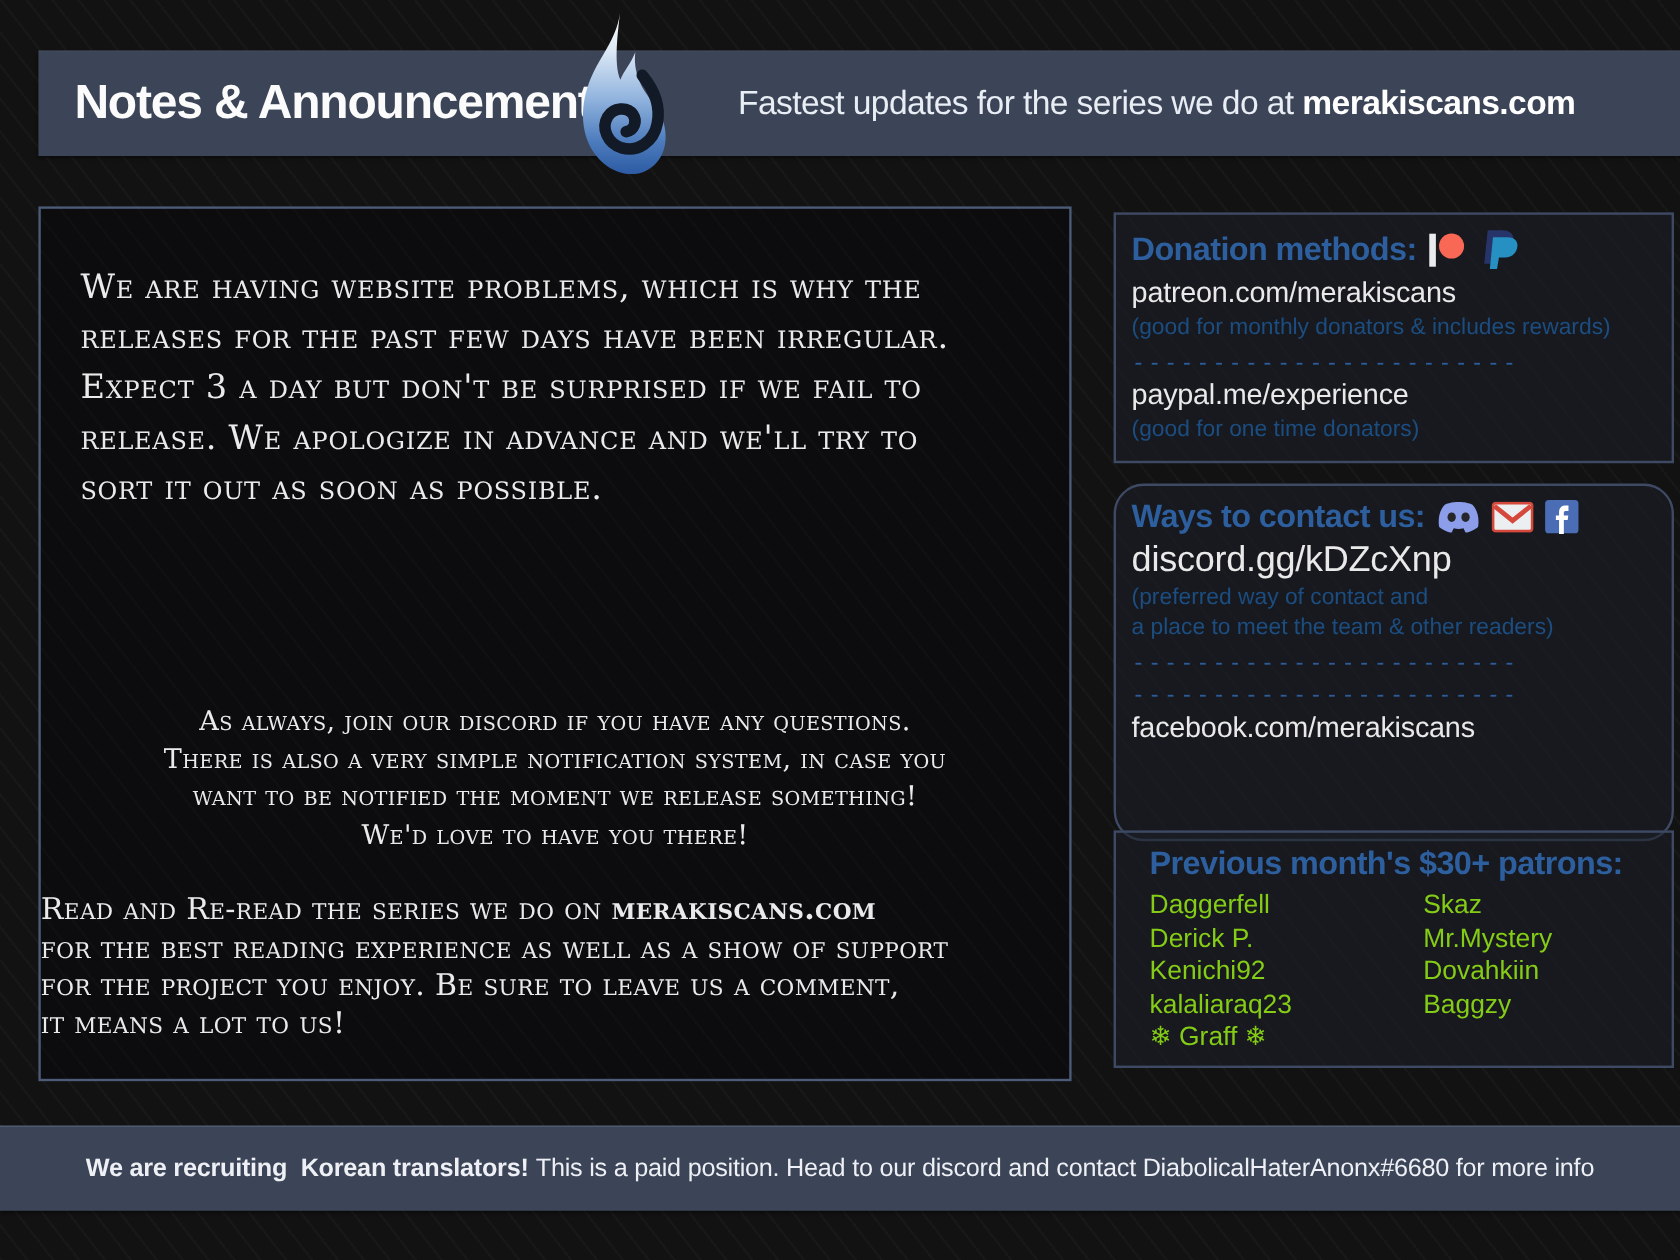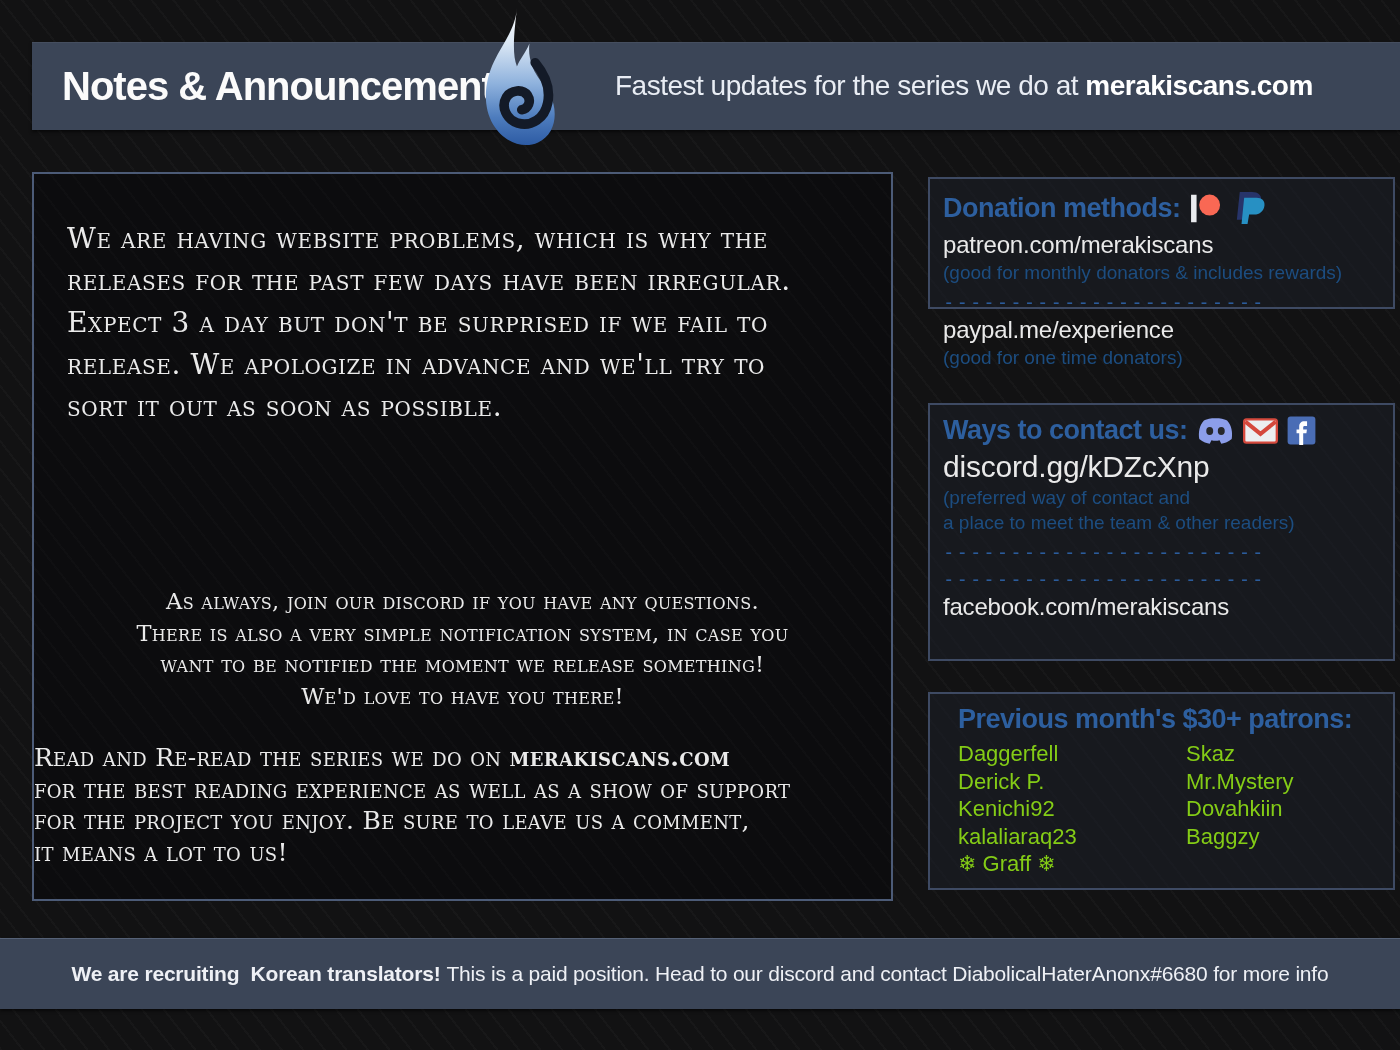--- a/index.html
+++ b/index.html
@@ -62,22 +62,22 @@
   }
   .p3 .lines{white-space:pre-line;}
   .p3 b{font-weight:bold;}
 
   
   .panel{
     position:absolute;left:928px;width:467px;z-index:1;box-sizing:border-box;
     border:2px solid #3e4a63;background:rgba(27,31,40,0.55);
     padding:10px 13px 8px 13px;
   }
-  #donations{top:177px;height:132px;}
-  #contact{top:403px;height:258px;}
+  #donations{top:177px;height:209px;}
+  #contact{top:403px;height:298px;border-radius:25px;}
   #patrons{top:692px;height:198px;padding-left:28px;}
 
   .panel-title-row{display:flex;align-items:center;gap:9px;}
   .panel-title{
     font-size:27px;font-weight:bold;color:#2d5f9f;letter-spacing:-0.5px;white-space:nowrap;
   }
   .url{font-size:24px;color:#e9e9e9;margin-top:4px;letter-spacing:-0.2px;}
   .url.big{font-size:30px;}
   .note{font-size:19px;color:#1c4d80;line-height:25px;margin-top:1px;white-space:pre-line;}
   .divider{

